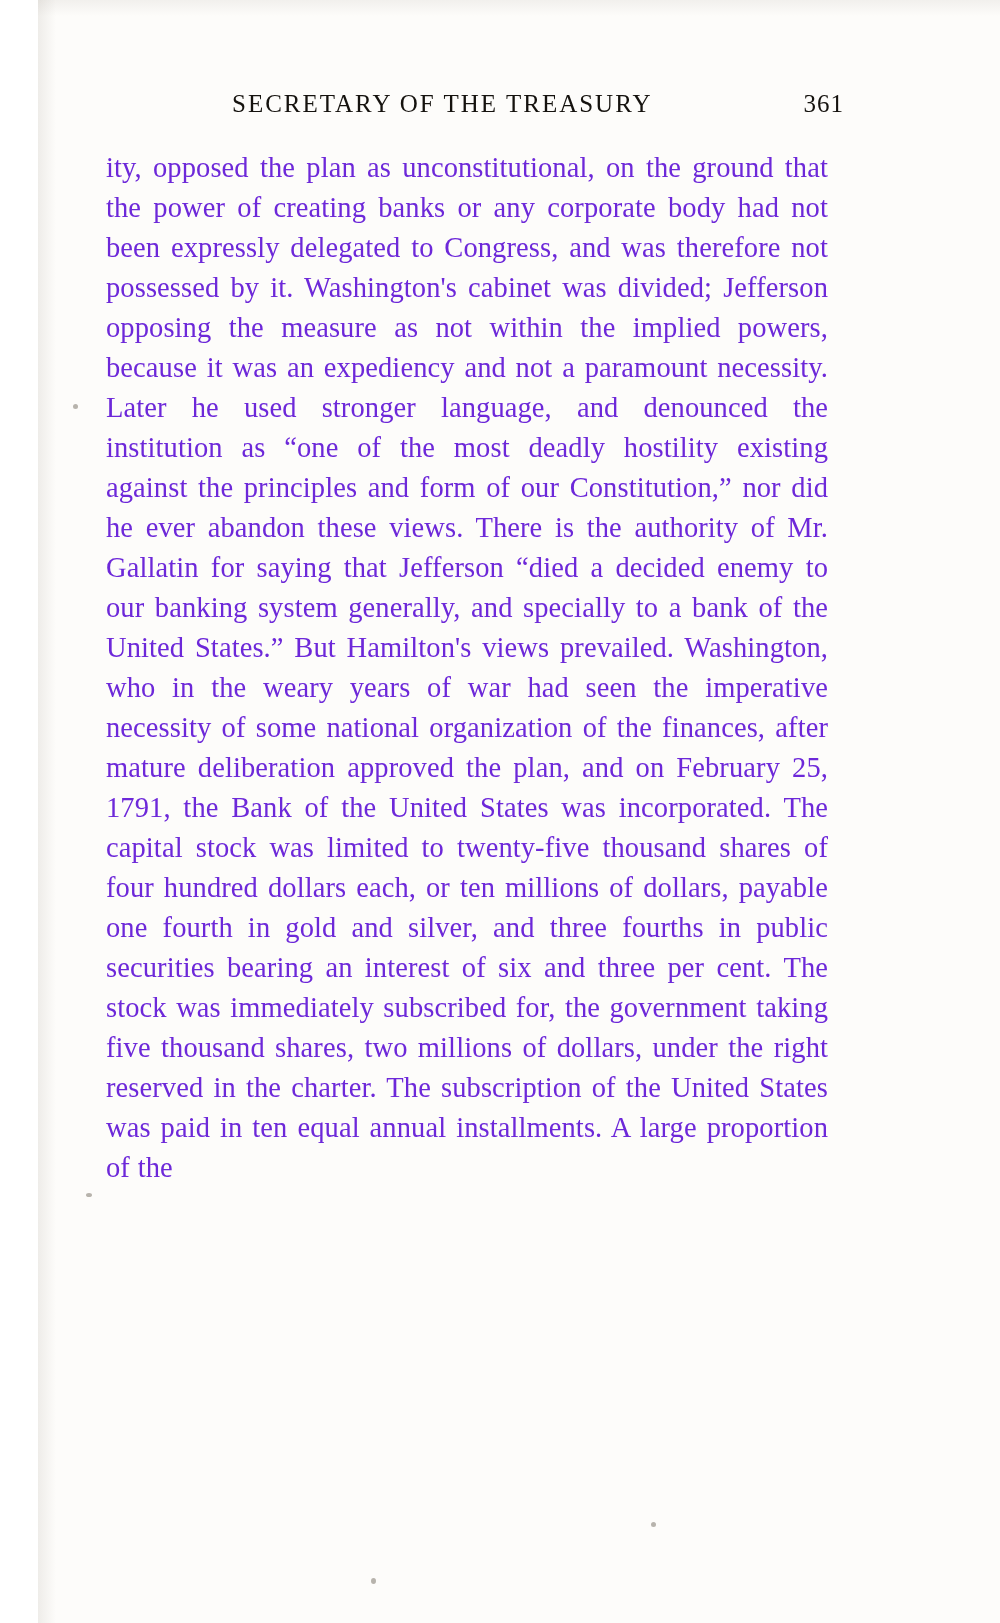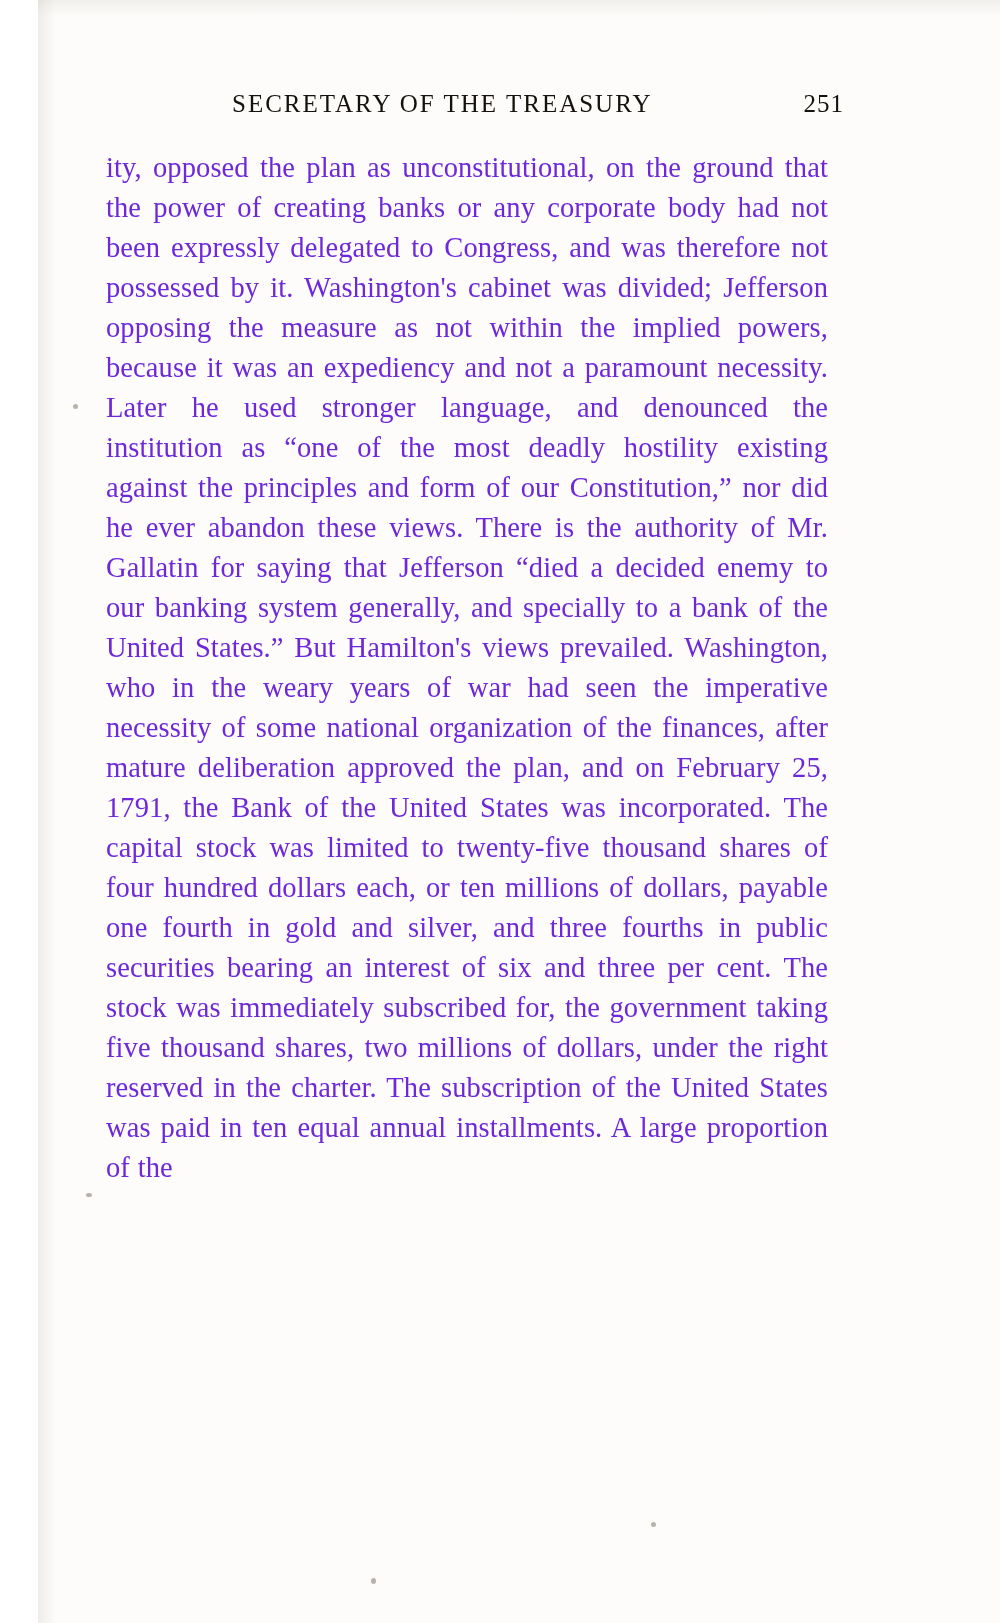--- a/index.html
+++ b/index.html
@@ -86,21 +86,21 @@
 <body>
 
 <div class="page">
 
   <div class="edge-shade-top"></div>
   <div class="edge-shade-left"></div>
 
   <div class="header">
     <div class="header-inner">
       <span class="running-title">SECRETARY OF THE TREASURY</span>
-      <span class="folio">251</span>
+      <span class="folio">361</span>
     </div>
   </div>
 
   <div class="body-block">
     <p class="para">ity, opposed the plan as unconstitutional, on the ground that the power of creating banks or any corporate body had not been expressly delegated to Congress, and was therefore not possessed by it.  Washington's cabinet was divided; Jefferson opposing the measure as not within the implied powers, because it was an expediency and not a paramount necessity.  Later he used stronger language, and denounced the institution as “one of the most deadly hostility existing against the principles and form of our Constitution,” nor did he ever abandon these views.  There is the authority of Mr. Gallatin for saying that Jefferson “died a decided enemy to our banking system generally, and specially to a bank of the United States.” But Hamilton's views prevailed.  Washington, who in the weary years of war had seen the imperative necessity of some national organization of the finances, after mature deliberation approved the plan, and on February 25, 1791, the Bank of the United States was incorporated.  The capital stock was limited to twenty-five thousand shares of four hundred dollars each, or ten millions of dollars, payable one fourth in gold and silver, and three fourths in public securities bearing an interest of six and three per cent.  The stock was immediately subscribed for, the government taking five thousand shares, two millions of dollars, under the right reserved in the charter.  The subscription of the United States was paid in ten equal annual installments.  A large proportion of the</p>
   </div>
 
   <div class="speck mark-left-1"></div>
   <div class="speck mark-left-2"></div>
   <div class="speck mark-bottom-1"></div>

